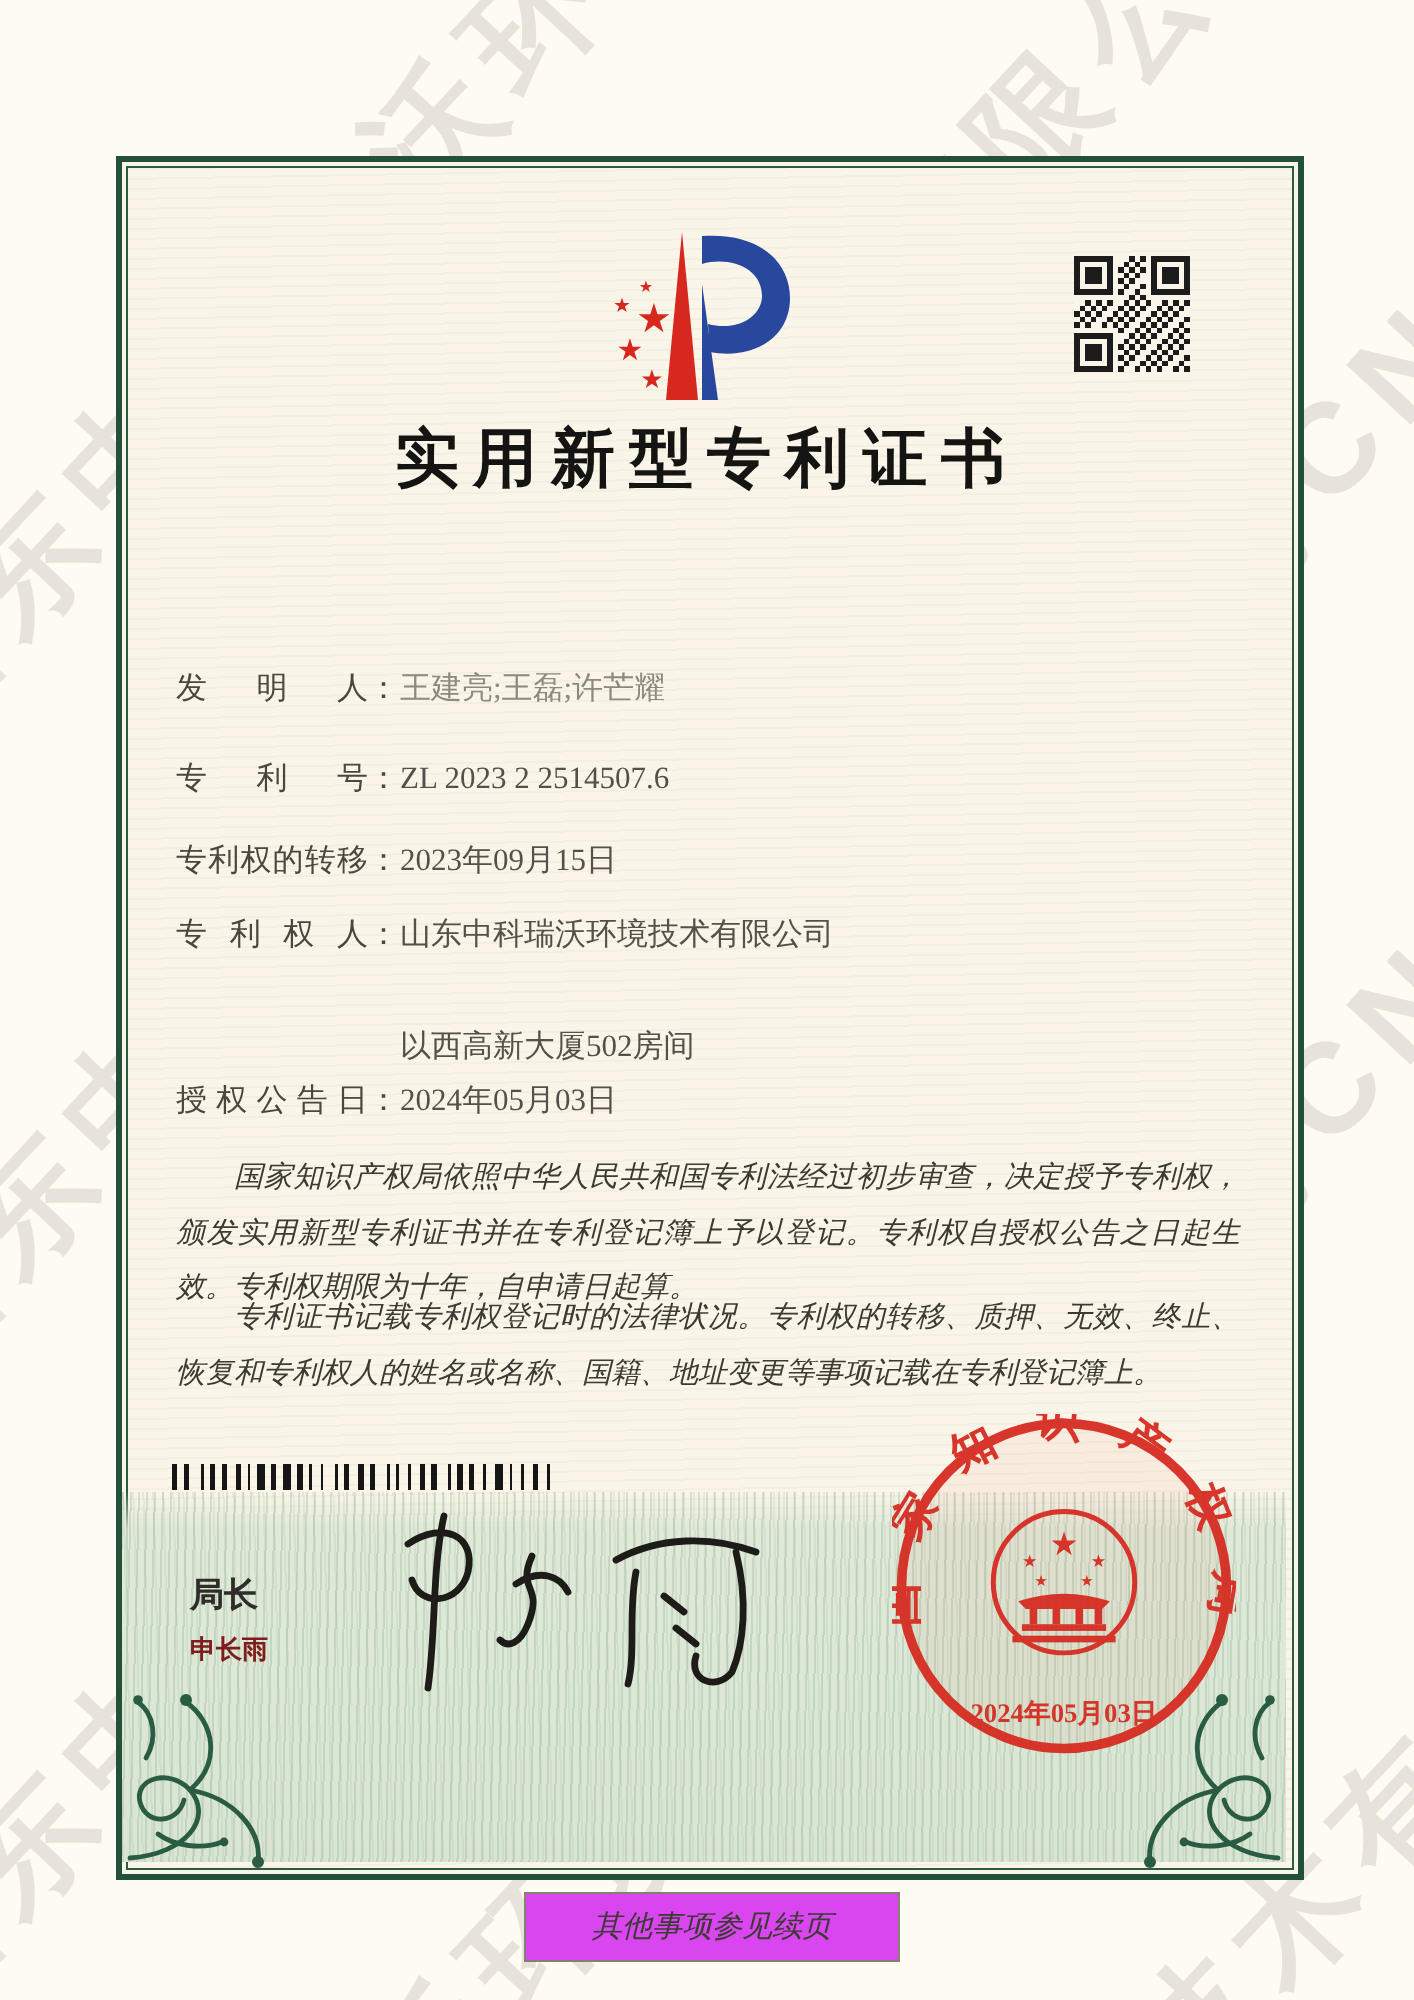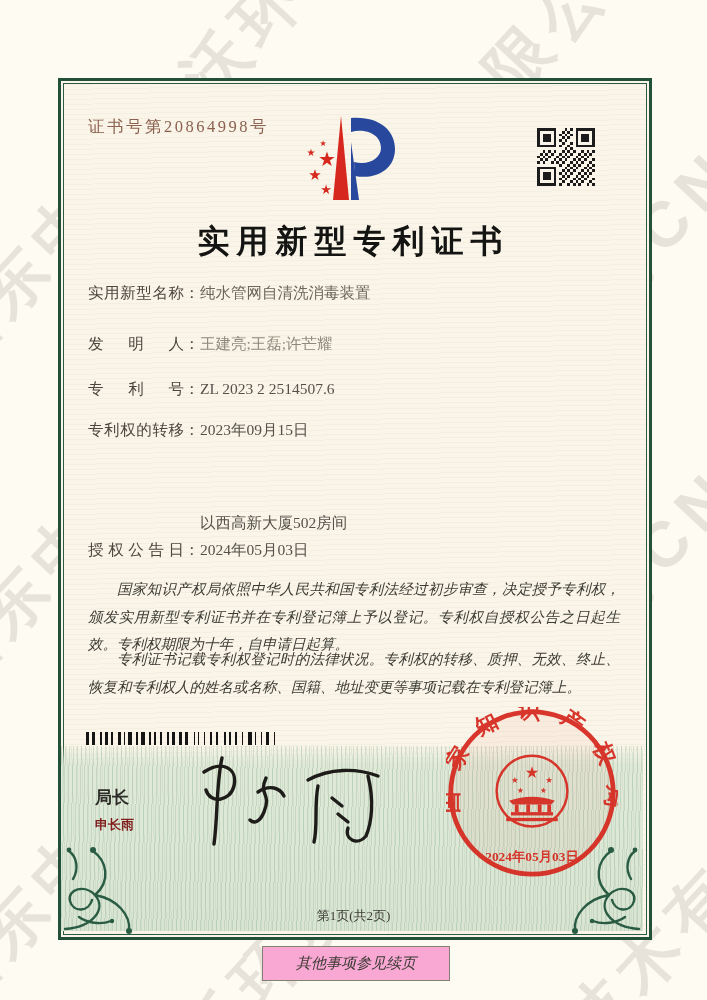--- a/index.html
+++ b/index.html
@@ -43,21 +43,21 @@
   .fl-left{left:59px; top:839px;}
   .fl-right{left:541px; top:839px; transform:scaleX(-1);}
   
   .cert-no{
     position:absolute; z-index:5; left:88px; top:116px;
     font-size:16.5px; letter-spacing:2.5px; color:#8c6150;
   }
   .logo{position:absolute; z-index:5; left:293px; top:112px;}
   .qr{position:absolute; z-index:5; left:537px; top:128px; width:58px; height:58px;}
   .doc-title{
-    position:absolute; z-index:5; left:0; top:220px; width:707px;
+    position:absolute; z-index:5; left:0; top:208px; width:707px;
     text-align:center; font-size:32px; font-weight:bold; letter-spacing:7px; color:#141412;
   }
   
   .field{position:absolute; z-index:5; left:88px; font-size:15.5px; color:#4b463e;}
   .f-label{
     display:inline-block; width:96px; vertical-align:top;
     text-align:justify; text-align-last:justify; color:#4b463e;
   }
   .f-colon{display:inline-block; width:16px; color:#4b463e;}
   .f-value{color:#55514a;}
@@ -87,21 +87,21 @@
     font-size:13px; color:#7f1d1d;text-align:right;
   }
   .signature{position:absolute; z-index:6; left:196px; top:744px;}
   .seal{position:absolute; z-index:6; left:446px; top:707px; opacity:0.93;}
   .page-info{
     position:absolute; z-index:5; left:0; top:907px; width:707px; text-align:center;
     font-size:13px; color:#3d3c35;
   }
   .footer-note{
     position:absolute; z-index:5; left:262px; top:946px; width:186px;
-    border:1px solid #82806f; background:#f9a8d4;
+    border:1px solid #82806f; background:#d946ef;
     text-align:center; padding:7px 0;
     font-size:15px; font-style:italic; color:#3b3a33;
   }
 </style>
 </head>
 <body>
 
 <div class="page">
 
   <div class="wm wm1">山东中科瑞沃环境技术有限公司CNIPA</div>
@@ -140,21 +140,20 @@
       <path d="M14,40 C20,30 18,18 10,12"></path>
     </g>
     <g fill="#2a5c44">
       <circle cx="34" cy="11" r="3"></circle>
         <circle cx="10" cy="11" r="2.4"></circle>
       <circle cx="70" cy="92" r="3"></circle>
         <circle cx="53" cy="82" r="2.2"></circle>
     </g>
   </svg>
 
-  <div class="cert-no">证书号第20864998号</div>
 
   <svg class="logo" width="106" height="96" viewBox="0 0 106 96">
     <polygon points="48,4 56,88 40,88" fill="#d6281e"></polygon>
     <polygon points="58,30 66,88 58,88" fill="#27489c"></polygon>
     <path d="M58,6 C88,4 102,20 102,37 C102,58 82,68 62,64 L61,50 C76,54 88,46 88,36 C88,22 72,16 58,20 Z" fill="#27489c"></path>
     <g fill="#d6281e" font-family="'DejaVu Sans', sans-serif" text-anchor="middle">
       <text x="34" y="54" font-size="20">★</text>
       <text x="22" y="68" font-size="15">★</text>
       <text x="33" y="82" font-size="13">★</text>
       <text x="18" y="44" font-size="10">★</text>
@@ -277,31 +276,31 @@
       <rect x="14" y="0" width="7" height="7" fill="#1c1c1c"></rect>
       <rect x="15" y="1" width="5" height="5" fill="#faf5e8"></rect>
       <rect x="16" y="2" width="3" height="3" fill="#1c1c1c"></rect>
       <rect x="0" y="14" width="7" height="7" fill="#1c1c1c"></rect>
       <rect x="1" y="15" width="5" height="5" fill="#faf5e8"></rect>
       <rect x="2" y="16" width="3" height="3" fill="#1c1c1c"></rect>
     </svg>
 
   <div class="doc-title">实用新型专利证书</div>
 
-  <div class="field" style="top:283px;">
-    <span class="f-label">实用新型名称</span><span class="f-colon">：</span><span class="f-value v-soft">纯水管网自清洗消毒装置</span>
-  </div>
   <div class="field" style="top:334px;">
     <span class="f-label">发明人</span><span class="f-colon">：</span><span class="f-value v-faded">王建亮;王磊;许芒耀</span>
   </div>
   <div class="field" style="top:379px;">
     <span class="f-label">专利号</span><span class="f-colon">：</span><span class="f-value">ZL 2023 2 2514507.6</span>
   </div>
   <div class="field" style="top:420px;">
     <span class="f-label">专利权的转移</span><span class="f-colon">：</span><span class="f-value">2023年09月15日</span>
+  </div>
+  <div class="field" style="top:457px;">
+    <span class="f-label">专利权人</span><span class="f-colon">：</span><span class="f-value">山东中科瑞沃环境技术有限公司</span>
   </div>
   <div class="addr2">以西高新大厦502房间</div>
   <div class="field" style="top:540px;">
     <span class="f-label">授权公告日</span><span class="f-colon">：</span><span class="f-value">2024年05月03日</span>
   </div>
 
   <div class="legal legal2">专利证书记载专利权登记时的法律状况。专利权的转移、质押、无效、终止、恢复和专利权人的姓名或名称、国籍、地址变更等事项记载在专利登记簿上。</div>
   <div class="legal legal1">国家知识产权局依照中华人民共和国专利法经过初步审查，决定授予专利权，颁发实用新型专利证书并在专利登记簿上予以登记。专利权自授权公告之日起生效。专利权期限为十年，自申请日起算。</div>
 
   <svg class="barcode" id="barcode-svg" viewBox="0 0 196 13" preserveAspectRatio="none" shape-rendering="crispEdges">
@@ -378,16 +377,15 @@
           <rect x="84" y="102" width="4" height="8"></rect>
         <rect x="96" y="102" width="4" height="8"></rect>
           <rect x="106" y="102" width="4" height="8"></rect>
         <rect x="68" y="110" width="44" height="3.5"></rect>
         <rect x="63" y="116" width="54" height="3.5"></rect>
       </g>
     </g>
     <text x="90" y="161" text-anchor="middle" font-size="14" font-weight="bold" fill="#d6281e">2024年05月03日</text>
   </svg>
 
-  <div class="page-info">第1页(共2页)</div>
   <div class="footer-note">其他事项参见续页</div>
 
 </div>
 
 </body></html>

